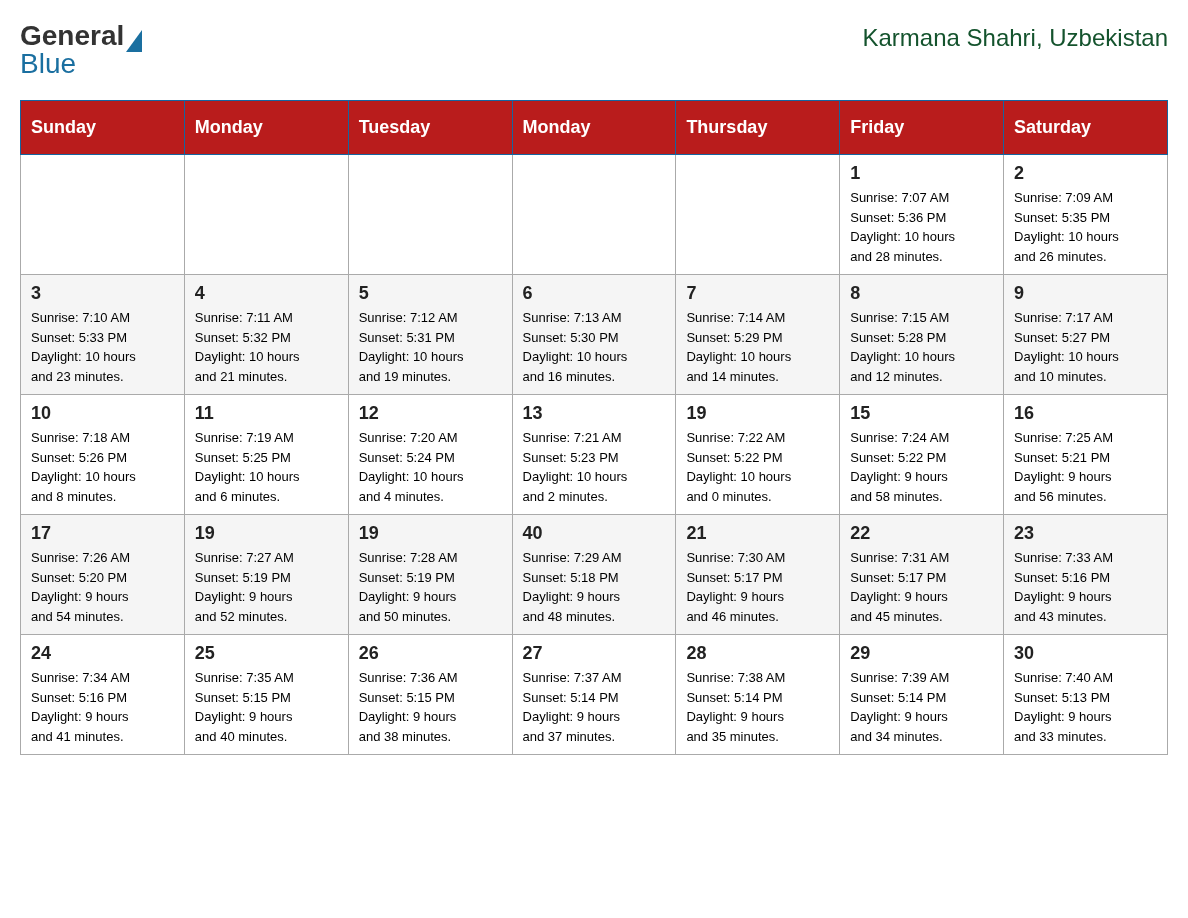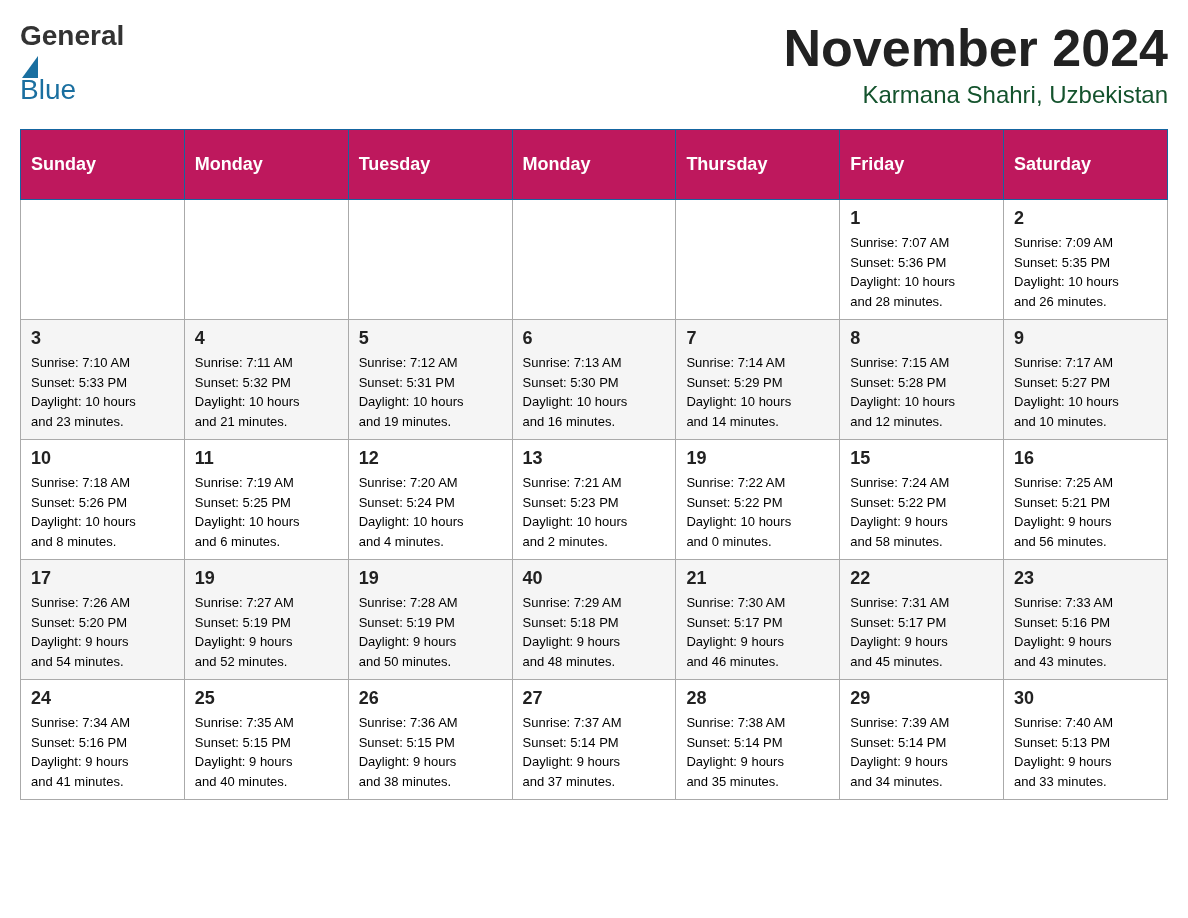--- a/index.html
+++ b/index.html
@@ -16,22 +16,21 @@
       align-items: flex-start;
       margin-bottom: 20px;
     }
     .logo {
       display: flex;
       flex-direction: column;
       align-items: flex-start;
     }
     .logo-top {
       display: flex;
-      align-items: flex-start;
-      flex-direction: column;
+      align-items: flex-end;
     }
     .logo-general {
       font-size: 28px;
       font-weight: bold;
       color: #333;
     }
     .logo-triangle {
       width: 0;
       height: 0;
       border-left: 16px solid transparent;
@@ -58,25 +57,25 @@
       font-size: 24px;
       color: #14532d;
       margin-top: 4px;
     }
     .calendar {
       width: 100%;
       border-collapse: collapse;
       border: 1px solid #aaa;
     }
     .calendar th {
-      background-color: #be185d;
+      background-color: #b91c1c;
       color: #fff;
       font-size: 18px;
       font-weight: bold;
-      padding: 24px 10px;
+      padding: 16px 10px;
       text-align: left;
       border: 1px solid #1565a0;
     }
     .calendar td {
       vertical-align: top;
       padding: 8px 10px;
       border: 1px solid #aaa;
       width: 14.28%;
       min-height: 100px;
       background: #fff;
@@ -108,21 +107,20 @@
 
 <div class="header">
   <div class="logo">
     <div class="logo-top">
       <span class="logo-general">General</span>
       <div class="logo-triangle"></div>
     </div>
     <span class="logo-blue-line">Blue</span>
   </div>
   <div class="title-area">
-    <div class="month-title">November 2024</div>
     <div class="location">Karmana Shahri, Uzbekistan</div>
   </div>
 </div>
 
 <table class="calendar">
   <thead>
     <tr>
     <th>Sunday</th>
         <th>Monday</th>
         <th>Tuesday</th>

